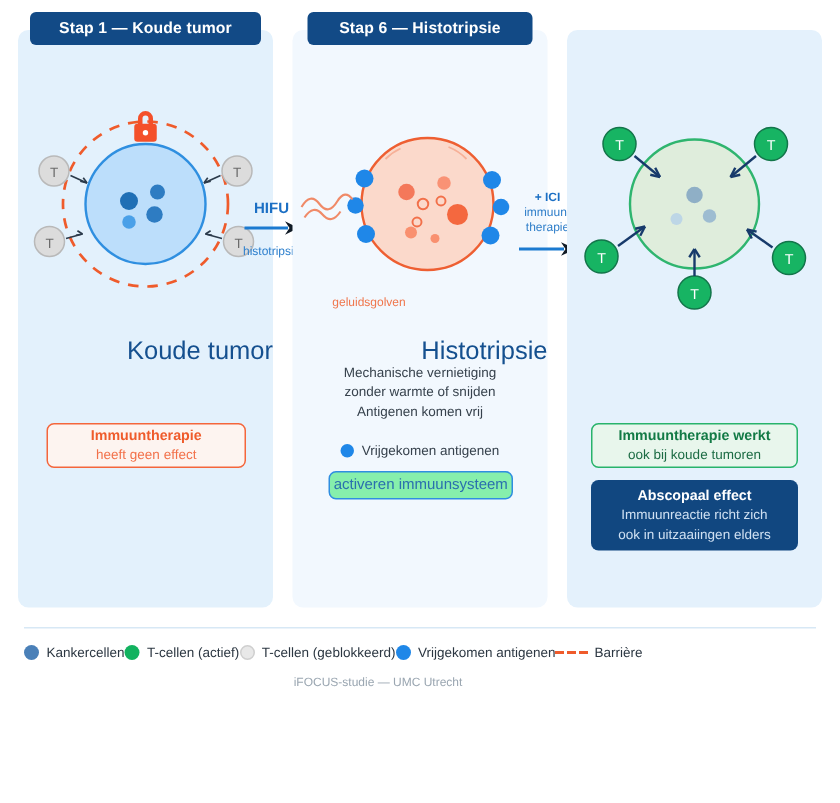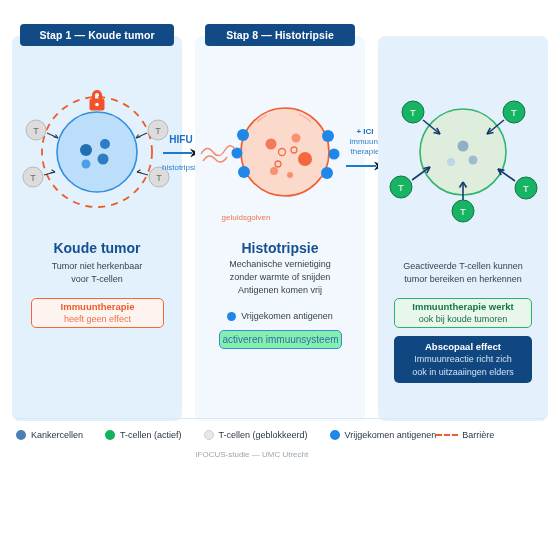--- a/index.html
+++ b/index.html
@@ -5,21 +5,21 @@
   html,body{margin:0;padding:0;}
   body{
     width:560px;height:535px;background:#ffffff;
     font-family:"Liberation Sans",sans-serif;
     -webkit-font-smoothing:antialiased;
     overflow:hidden;position:relative;
   }
   .canvas{position:absolute;left:0;top:0;width:560px;height:535px;}
 
   
-  .panel{position:absolute;top:24px;width:192px;height:397px;}
+  .panel{position:absolute;top:8px;width:192px;height:397px;}
   .panel .body{
     position:absolute;left:0;top:12px;width:170px;height:385px;
     border-radius:7px;
   }
   #panel1 .body{background:#e3f1fc;}
   #panel2 .body{background:#f2f8fe;}
   #panel3 .body{background:#e4f1fc;}
   #panel1{left:12px;}
   #panel2{left:195px;}
   #panel3{left:378px;}
@@ -32,22 +32,22 @@
     letter-spacing:.1px;z-index:4;
   }
   #panel2 .hdr{left:10px;width:150px;}
   #panel3 .hdr{left:12px;width:150px;}
 
   
   .diagram{position:absolute;left:0;top:50px;width:170px;height:150px;}
 
   
   .cap-title{
-    position:absolute;left:0;width:170px;text-align:center;
-    font-size:14px;font-weight:bold;color:#15508f;
+    position:absolute;left:0;width:170px;text-align:right;
+    font-size:17px;font-weight:normal;color:#15508f;
   }
   .cap-sub{
     position:absolute;left:4px;width:162px;text-align:center;
     font-size:9px;color:#37424d;line-height:13px;
   }
 
   .chipbox{
     position:absolute;box-sizing:border-box;border-radius:5px;
     text-align:center;display:flex;flex-direction:column;
     align-items:center;justify-content:center;
@@ -88,21 +88,21 @@
   #conn1{left:162px;top:135px;width:38px;}
   #conn2{left:345px;top:127px;width:40px;}
   .conn-top{font-size:10px;font-weight:bold;color:#1b6fc4;line-height:10px;}
   .conn-bot{font-size:8px;color:#2c7fcd;line-height:10px;}
   .conn-multi{font-size:8px;color:#2f7ec9;line-height:10px;}
 
   
   #divider{position:absolute;left:16px;top:418px;width:528px;height:1px;background:#d7e8f5;}
   #legend{position:absolute;left:16px;top:427px;width:528px;height:16px;
     display:flex;align-items:center;font-size:9px;color:#2c3742;}
-  .leg{display:flex;align-items:center;gap:5px;margin-right:22px;}
+  .leg{display:flex;align-items:center;gap:5px;}
   .leg-swatch{width:10px;height:10px;border-radius:50%;display:inline-block;}
   .leg-dash{width:22px;height:0;border-top:2px dashed #ef5b2b;display:inline-block;}
   #footer{position:absolute;left:0;top:450px;width:504px;text-align:center;
     font-size:8px;color:#9aa6b1;}
 </style>
 </head>
 <body>
 
 <div class="canvas">
 
@@ -156,40 +156,39 @@
 
         <g>
           <path d="M80,21 a5,5 0 0 1 10,0 v4 h-3 v-4 a2,2 0 0 0 -4,0 v4 h-3 z" fill="#f4502a"></path>
           <rect x="77.5" y="24.5" width="15" height="12" rx="2.2" fill="#f4502a"></rect>
           <circle cx="85" cy="30.5" r="1.8" fill="#ffffff"></circle>
         </g>
       </svg>
     </div>
 
     <div class="cap-title" style="top:216px">Koude tumor</div>
-    <div class="cap-sub" style="top:236px">Tumor niet herkenbaar<br>voor T-cellen</div>
 
     <div class="chipbox" id="p1chip">
       <span class="chip-l1">Immuuntherapie</span>
       <span class="chip-l2">heeft geen effect</span>
     </div>
   </div>
 
   <div class="connector" id="conn1">
     <div class="conn-top">HIFU</div>
     <svg width="38" height="11" viewBox="0 0 38 11">
       <line x1="1" y1="5" x2="30" y2="5" stroke="#1b7ad0" stroke-width="2"></line>
       <path d="M28,0.5 L37,5 L28,9.5 L31,5 Z" fill="#111b26"></path>
     </svg>
     <div class="conn-bot">histotripsie</div>
   </div>
 
   <div class="panel" id="panel2">
     <div class="body"></div>
-    <div class="hdr">Stap 8 — Histotripsie</div>
+    <div class="hdr">Stap 6 — Histotripsie</div>
 
     <div class="diagram">
       <svg width="170" height="150" viewBox="0 0 170 150">
 
         <circle cx="90" cy="78" r="44" fill="#fbd9cb" stroke="#ee5f32" stroke-width="1.6"></circle>
 
         <g stroke="#f6a98e" stroke-width="1.2" fill="none" opacity=".85">
           <path d="M62,48 a34,34 0 0 1 10,-7"></path>
           <path d="M104,40 a34,34 0 0 1 12,8"></path>
         </g>
@@ -283,21 +282,20 @@
           <path d="M137,107 L120,95"></path>
             <path d="M120,95 L126.4,96.4"></path>
             <path d="M120,95 L123.2,101"></path>
           <path d="M85,126 L85,108"></path>
             <path d="M85,108 L81.5,113.5"></path>
             <path d="M85,108 L88.5,113.5"></path>
         </g>
       </svg>
     </div>
 
-    <div class="cap-sub" style="top:236px">Geactiveerde T-cellen kunnen<br>tumor bereiken en herkennen</div>
 
     <div class="chipbox" id="p3chip1">
       <span class="chip-l1">Immuuntherapie werkt</span>
       <span class="chip-l2">ook bij koude tumoren</span>
     </div>
     <div class="chipbox" id="p3chip2">
       <span class="chip-l1">Abscopaal effect</span>
       <span class="chip-l2">Immuunreactie richt zich<br>ook in uitzaaiingen elders</span>
     </div>
   </div>

